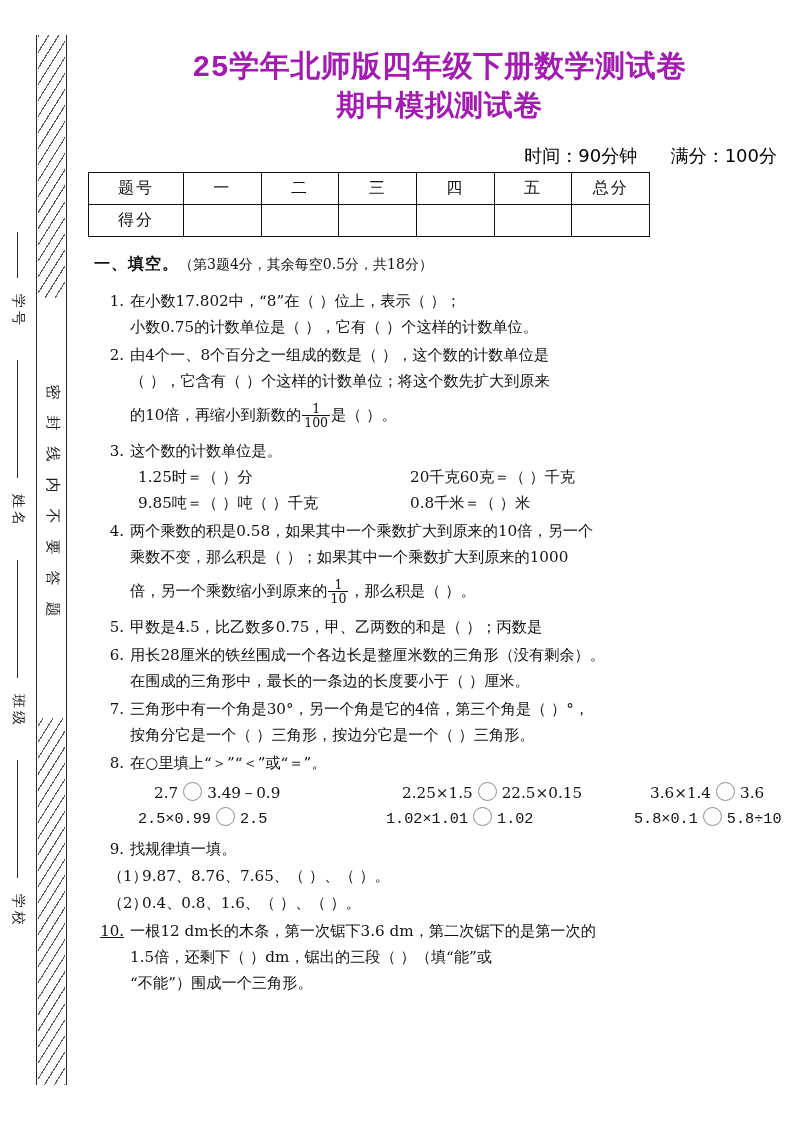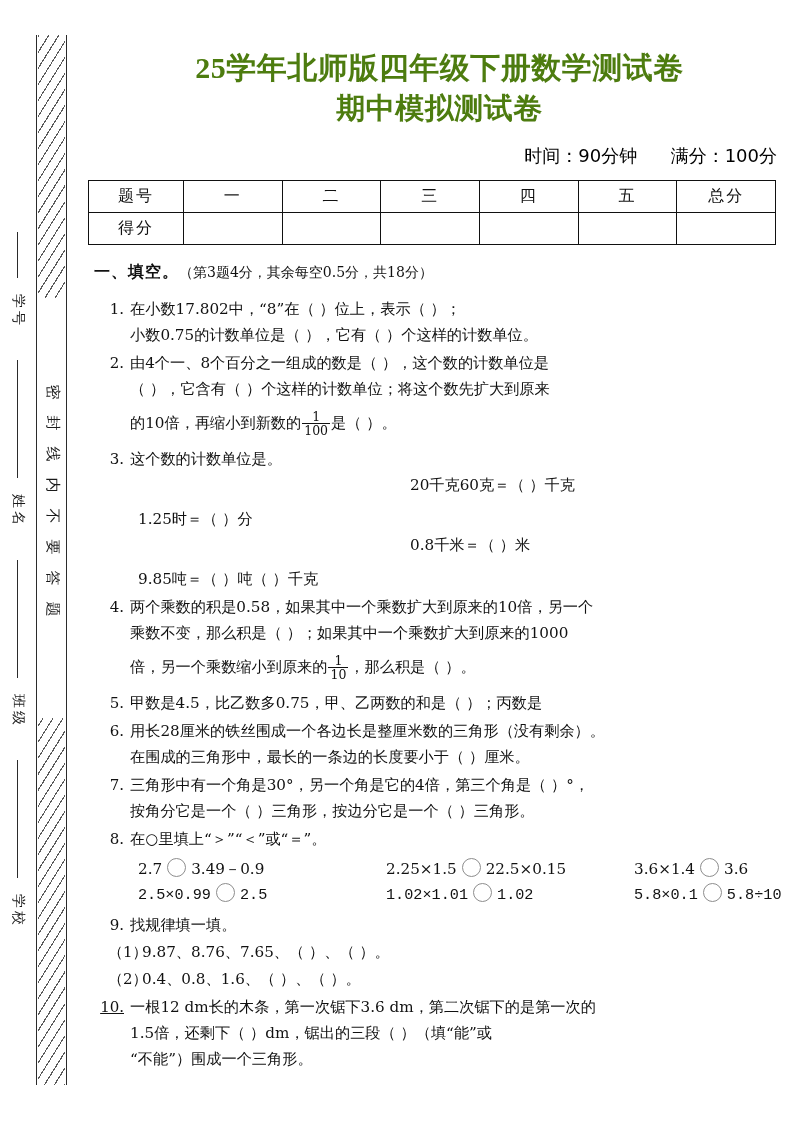--- a/index.html
+++ b/index.html
@@ -104,44 +104,44 @@
   .sheet {
     position: absolute;
     left: 86px;
     top: 0;
     width: 707px;
     height: 1122px;
   }
 
   .title-block { text-align: center; padding-top: 48px; }
   .title-line {
-    font-family: Liberation Serif, serif;
+    font-family: Liberation Mono, monospace;
     font-weight: bold;
     font-size: 30px;
     letter-spacing: 0.5px;
     line-height: 40px;
-    color: #4d7c0f;
+    color: #a21caf;
   }
   .title-line.second { font-size: 29px; }
 
   .meta-line {
     text-align: right;
     padding-right: 16px;
     margin-top: 16px;
     font-size: 18px;
     font-family: "DejaVu Sans", "Liberation Sans", sans-serif;
     color: #000;
   }
   .meta-line .gap { display: inline-block; width: 22px; }
 
   table.score-table {
-    margin-top: 12px;
+    margin-top: 4px;
     margin-left: 2px;
     border-collapse: collapse;
-    width: 688px;
+    width: 562px;
     table-layout: fixed;
   }
   table.score-table td {
     border: 1.3px solid #111;
     height: 29px;
     text-align: center;
     vertical-align: middle;
     font-size: 16px;
     font-family: "DejaVu Sans", "Liberation Sans", sans-serif;
     letter-spacing: 2px;
@@ -200,21 +200,21 @@
     border: 1.1px solid #8d8d8d;
     border-radius: 50%;
     vertical-align: -3px;
     margin: 0 5px;
   }
 
   .sub { display: flex; margin-top: 1px; }
   .sub-num { flex: 0 0 auto; width: 34px; font-size: 15px; }
 
   .cols { display: flex; }
-  .cols .c1 { flex: 0 0 272px; margin-top: 34px; }
+  .cols .c1 { flex: 0 0 272px; }
   .cols .c2 { flex: 0 0 auto; }
 
   .indent { padding-left: 8px; }
 </style>
 </head>
 <body>
 
 <div class="info-col">
   <div class="info-line" style="top:232px;height:46px;"></div>
   <div class="info-slot" style="top:278px;height:66px;">
@@ -353,21 +353,21 @@
       <div class="q-body">
         <span class="ln">三角形中有一个角是30°，另一个角是它的4倍，第三个角是（      ）°，</span>
         <span class="ln">按角分它是一个（          ）三角形，按边分它是一个（       ）三角形。</span>
       </div>
     </div>
 
     <div class="q">
       <div class="q-num">8.</div>
       <div class="q-body">
         <span class="ln">在○里填上“＞”“＜”或“＝”。</span>
-        <div class="cols indent" style="margin-top:4px;">
+        <div class="cols indent" style="margin-top:4px;margin-left:16px;">
           <span style="flex:0 0 248px;">
             <span>2.7</span><span class="circ"></span><span>3.49－0.9</span>
           </span>
           <span style="flex:0 0 248px;">
             <span>2.25×1.5</span><span class="circ"></span><span>22.5×0.15</span>
           </span>
           <span>
             <span>3.6×1.4</span><span class="circ"></span><span>3.6</span>
           </span>
         </div>

